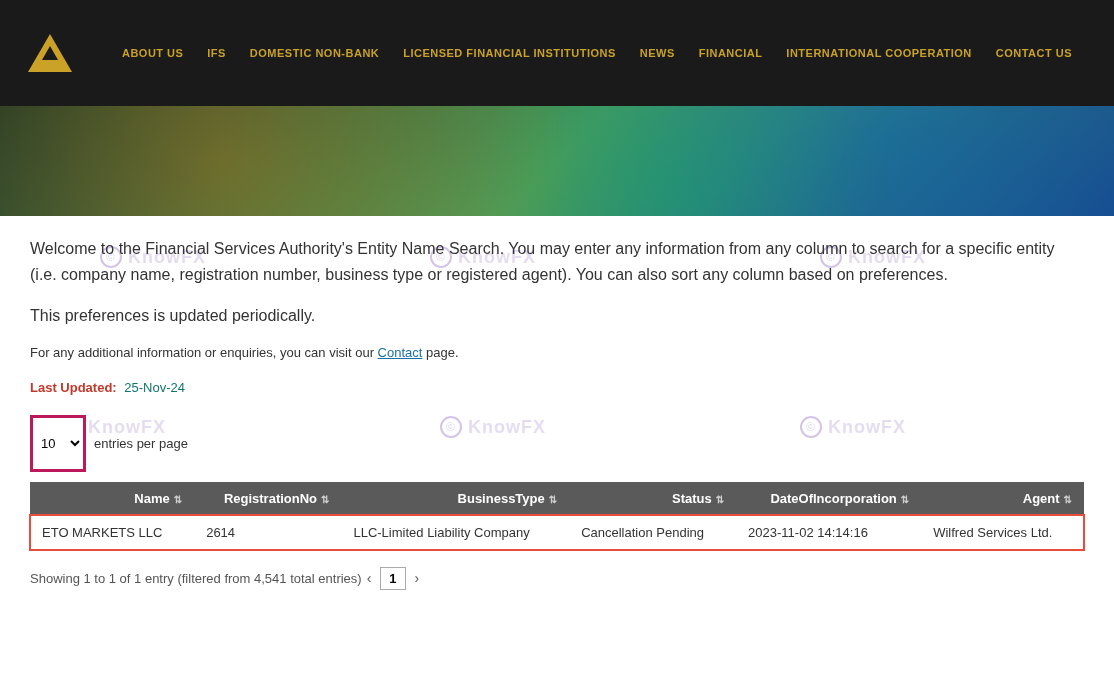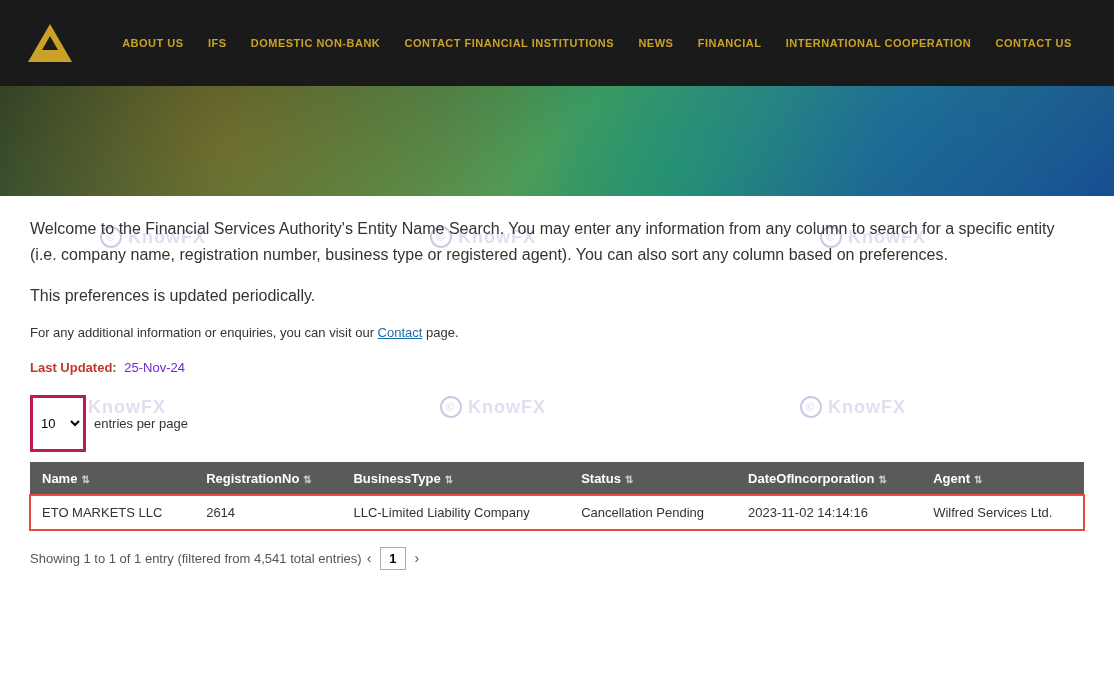--- a/index.html
+++ b/index.html
@@ -3,21 +3,21 @@
   <meta charset="utf-8">
   <style>
     * { margin: 0; padding: 0; box-sizing: border-box; }
     body { font-family: Arial, sans-serif; font-size: 13px; color: #333; background: #fff; width: 1114px; overflow-x: hidden; }
 
     
     .nav-bar {
       background: #1a1a1a;
       display: flex;
       align-items: center;
-      height: 86px;
+      height: 106px;
       padding: 0 10px;
     }
     .logo-area {
       width: 80px;
       display: flex;
       align-items: center;
       justify-content: center;
       flex-shrink: 0;
     }
     .logo-triangle {
@@ -92,21 +92,21 @@
     }
     .last-updated-section {
       margin-bottom: 20px;
       font-size: 13px;
     }
     .last-updated-label {
       color: #c0392b;
       font-weight: bold;
     }
     .last-updated-value {
-      color: #6d28d9;
+      color: #0f766e;
       margin-left: 4px;
     }
 
     
     .table-controls {
       display: flex;
       align-items: center;
       justify-content: space-between;
       margin-bottom: 10px;
     }
@@ -141,21 +141,21 @@
       width: 100%;
       border-collapse: collapse;
       margin-bottom: 12px;
     }
     .data-table thead tr {
       background: #5a5a5a;
       color: #fff;
     }
     .data-table thead th {
       padding: 9px 12px;
-      text-align: left;
+      text-align: right;
       font-size: 13px;
       font-weight: bold;
       white-space: nowrap;
     }
     .data-table thead th .sort-arrows {
       display: inline-block;
       margin-left: 4px;
       font-size: 10px;
       opacity: 0.7;
     }
@@ -220,21 +220,21 @@
 
 <nav class="nav-bar">
   <div class="logo-area">
     <div class="logo-triangle"></div>
   </div>
   <div class="nav-links">
 
   <a class="nav-link">ABOUT US</a>
       <a class="nav-link">IFS</a>
       <a class="nav-link">DOMESTIC NON-BANK</a>
-      <a class="nav-link">CONTACT FINANCIAL INSTITUTIONS</a>
+      <a class="nav-link">LICENSED FINANCIAL INSTITUTIONS</a>
       <a class="nav-link">NEWS</a>
       <a class="nav-link">FINANCIAL</a>
       <a class="nav-link">INTERNATIONAL COOPERATION</a>
       <a class="nav-link">CONTACT US</a>
     </div>
 </nav>
 
 <div class="hero">
 </div>
 

